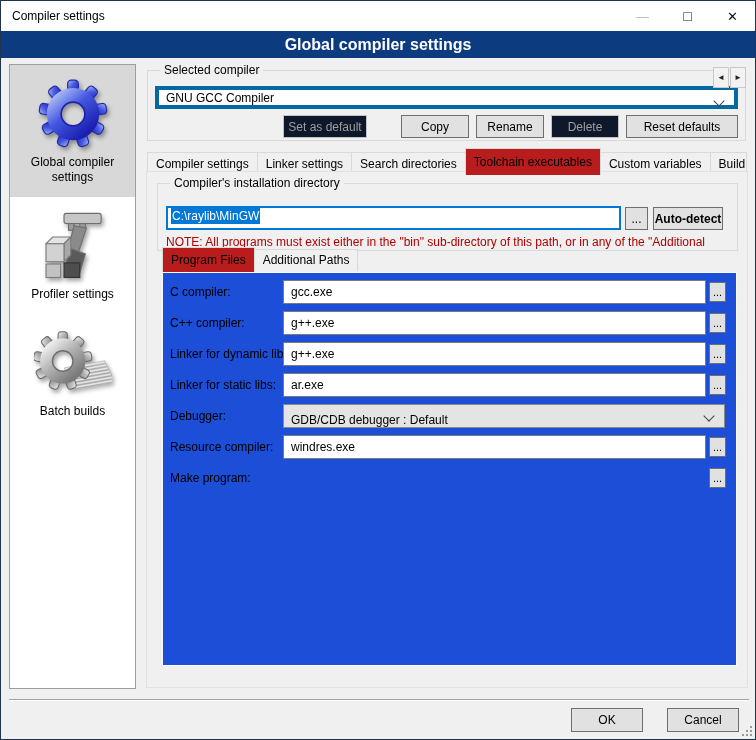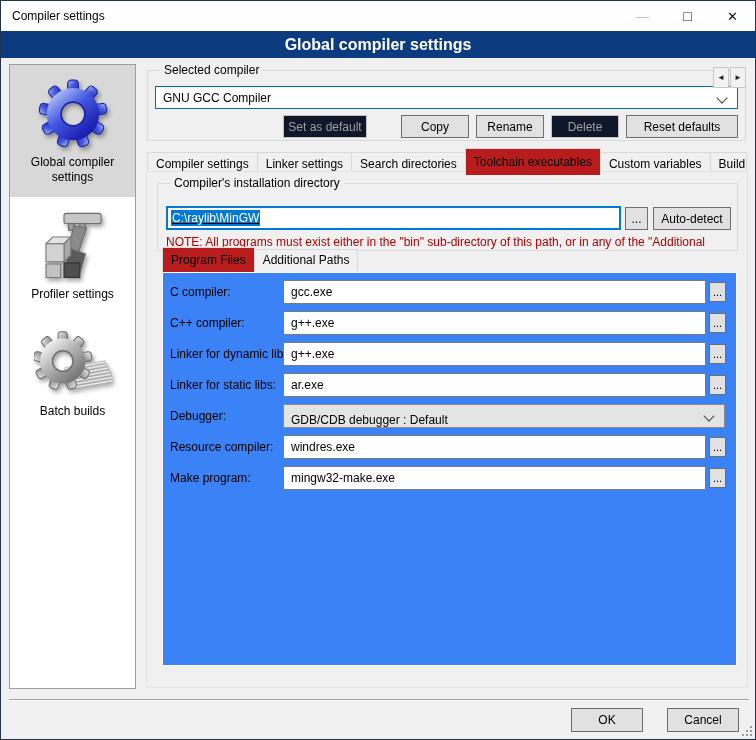--- a/index.html
+++ b/index.html
@@ -33,21 +33,21 @@
   .shadowed { filter: drop-shadow(2px 3px 2px rgba(0,0,0,0.35)); }
 
   
   .main { position:absolute; left:143px; top:63px; width:605px; height:625px; }
 
   
   .groupbox { position:absolute; border:1px solid #d9d9d9; }
   .gb-label { position:absolute; top:-8px; left:12px; background:#f0f0f0; padding:0 4px; }
 
   .gb-compiler { left:3px; top:6px; width:599px; height:71px; }
-  .combo { position:absolute; background:#fff; border:1px solid #0369a1; height:23px;
+  .combo { position:absolute; background:#fff; border:4px solid #0369a1; height:23px;
            display:flex; align-items:center; padding-left:7px; }
   .combo-main { left:7px; top:15px; right:7px; }
   .chev { width:8px; height:8px; border-right:1.5px solid #444; border-bottom:1.5px solid #444;
           transform:rotate(45deg); position:absolute; right:11px; top:7px; }
 
   .btn { background:#e1e1e1; border:1px solid #6e6e6e; height:23px; display:flex;
          align-items:center; justify-content:center; font-size:12px; }
   .btn.disabled { border-color:#c3c3c3; color:#9f9f9f; background:#0f172a; }
   .compiler-btns { position:absolute; left:0; right:7px; top:44px; display:flex; justify-content:flex-end; }
   .b-setdefault { width:84px; margin-right:34px; }
@@ -64,32 +64,32 @@
                 display:flex; align-items:center; justify-content:center; font-size:8px; color:#222;
                 margin-left:1px; align-self:center; }
   .tab-scrollers { position:absolute; right:3px; top:3px; display:flex; }
 
   
   .tabpanel { position:absolute; left:2px; top:107px; right:1px; height:517px;
               border:1px solid #e2e2e2; background:#f0f0f0; z-index:2; }
 
   .gb-dir { left:10px; top:11px; width:581px; height:68px; }
   .dir-input { position:absolute; left:8px; top:22px; width:455px; height:24px; background:#fff;
-               border:2px solid #0078d7; display:flex; align-items:center; padding-left:3px; overflow:hidden;text-decoration:underline; }
+               border:2px solid #0078d7; display:flex; align-items:flex-start; padding-left:3px; overflow:hidden; }
   .dir-selection { background:#0078d7; color:#fff; padding:1px 1px; white-space:pre; }
   .b-dirbrowse { position:absolute; left:467px; top:23px; width:23px; }
-  .b-autodetect { position:absolute; left:495px; top:23px; width:78px; }
+  .b-autodetect { position:absolute; left:495px; top:23px; width:70px;font-weight:bold; }
   .note { position:absolute; left:8px; top:51px; right:4px; color:#b00000; white-space:nowrap; overflow:hidden; }
 
   
   .subtabstrip { position:absolute; left:15px; top:75px; display:flex; align-items:center; height:25px; }
   .subtabstrip .tab { height:22px; }
   .subtabstrip .tab.active { height:25px; }
   .subpanel { position:absolute; left:15px; top:100px; width:575px; height:394px;
-              border:1px solid #fafafa; background:#3b82f6; }
+              border:1px solid #fafafa; background:#1d4ed8; }
 
   .prow { position:absolute; left:0; width:100%; height:24px; }
   .prow-label { position:absolute; left:7px; top:5px; }
   .prow-input { position:absolute; left:120px; top:0; width:423px; height:24px; background:#fff;
                 border:1px solid #7a7a7a; font-family:"Liberation Sans","DejaVu Sans",sans-serif;
                 font-size:12px; padding-left:7px; }
   .prow-browse { position:absolute; left:546px; top:2px; width:17px; height:20px; font-size:11px; }
   .prow-select { position:absolute; left:120px; top:0; width:442px; height:24px; background:#e4e4e4;
                  border:1px solid #8a8a8a; display:flex; align-items:flex-end; padding-left:7px; }
 
@@ -300,21 +300,20 @@
         </div>
 
         <div class="prow" style="top:162px;">
           <span class="prow-label">Resource compiler:</span>
           <input class="prow-input" value="windres.exe" style="">
           <div class="btn prow-browse">...</div>
         </div>
 
         <div class="prow" style="top:193px;">
           <span class="prow-label">Make program:</span>
-          <input class="prow-input" value="mingw32-make.exe" style="">
           <div class="btn prow-browse">...</div>
         </div>
 
       </div>
     </div>
   </div>
 
   <div class="footer-sep"></div>
   <div class="btn b-ok">OK</div>
   <div class="btn b-cancel">Cancel</div>

